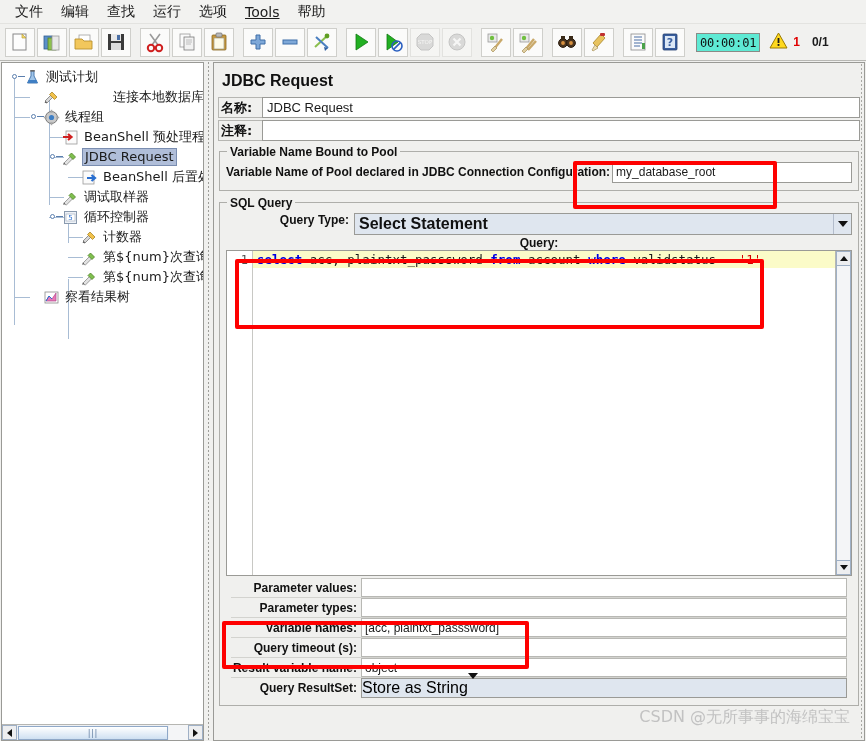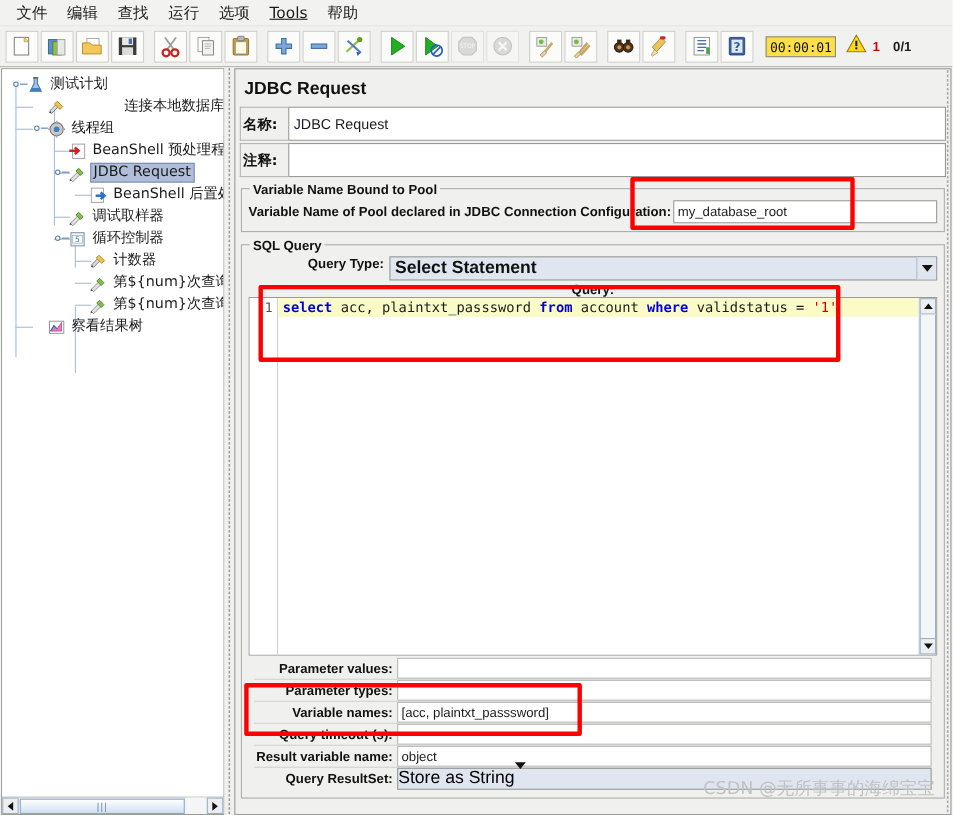--- a/index.html
+++ b/index.html
@@ -57,21 +57,21 @@
     position: relative;
   }
   .tb-sep { width: 7px; height: 29px; }
   .tb-btn.disabled { opacity: .42; }
   .tb-ico { position: relative; width: 22px; height: 22px; }
 
   
   .timer-box {
     margin-left: 10px;
     border: 1px solid #8a8a86;
-    background: #fde047;
+    background: #5eead4;
     font-family: "DejaVu Sans Mono", "Liberation Mono", monospace;
     font-size: 12px;
     color: #111;
     padding: 2px 3px 2px 3px;
     letter-spacing: -0.2px;
     height: 19px;
     line-height: 15px;
   }
   .warn-wrap { display: flex; align-items: center; margin-left: 9px; gap: 5px; }
   .warn-count { color: #e00000; font-size: 12px; font-weight: bold; }
@@ -185,21 +185,21 @@
     font-size: 16px;
     font-weight: bold;
     color: #111;
     padding: 9px 0 7px 8px;
     font-family: "Liberation Sans", sans-serif;
   }
   .form-rows { margin: 0 4px; }
   .frow {
     display: flex;
     align-items: stretch;
-    height: 31px;
+    height: 21px;
     margin-bottom: 2px;
   }
   .flabel {
     width: 44px;
     flex: 0 0 44px;
     font-size: 13px;
     font-weight: bold;
     color: #111;
     display: flex;
     align-items: center;

